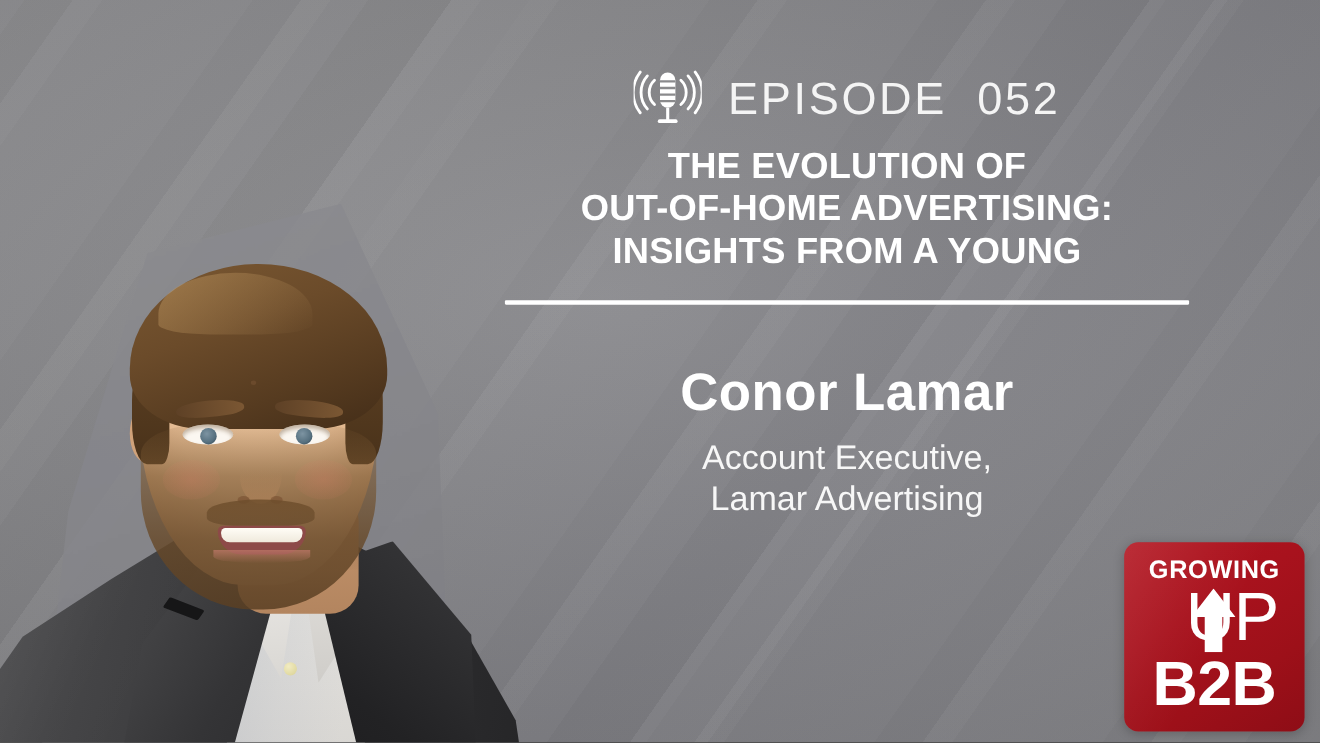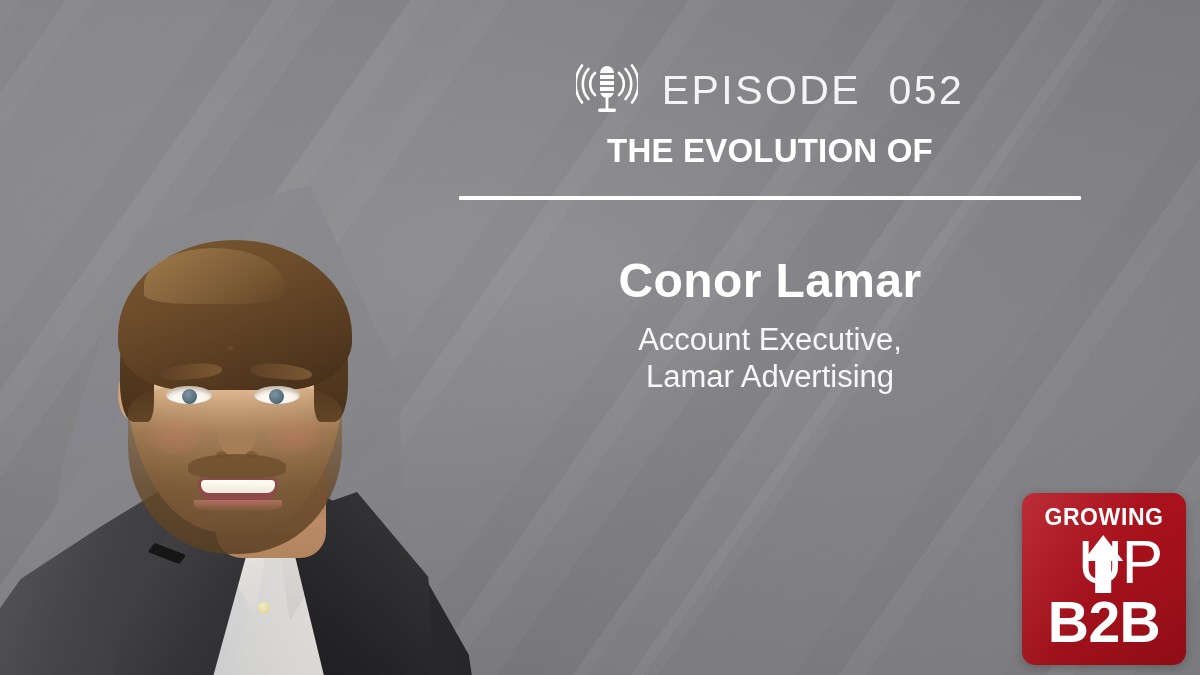--- a/index.html
+++ b/index.html
@@ -524,20 +524,22 @@
             <path d="M49.5 7 A 22.5 22.5 0 0 1 49.5 37" stroke-width="2.6"></path>
             <path d="M56 3.5 A 30 30 0 0 1 56 40.5" stroke-width="2.6"></path>
           </g>
         </svg>
       </span>
       <span class="episode-label">EPISODE  052</span>
     </div>
 
     <div class="ep-title">
       <span class="ln">THE EVOLUTION OF</span>
+      <span class="ln">OUT-OF-HOME ADVERTISING:</span>
+      <span class="ln">INSIGHTS FROM A YOUNG</span>
     </div>
 
     <div class="divider"></div>
 
     <div class="guest-name">Conor Lamar</div>
 
     <div class="guest-role">
       <span class="ln">Account Executive,</span>
       <span class="ln">Lamar Advertising</span>
     </div>

